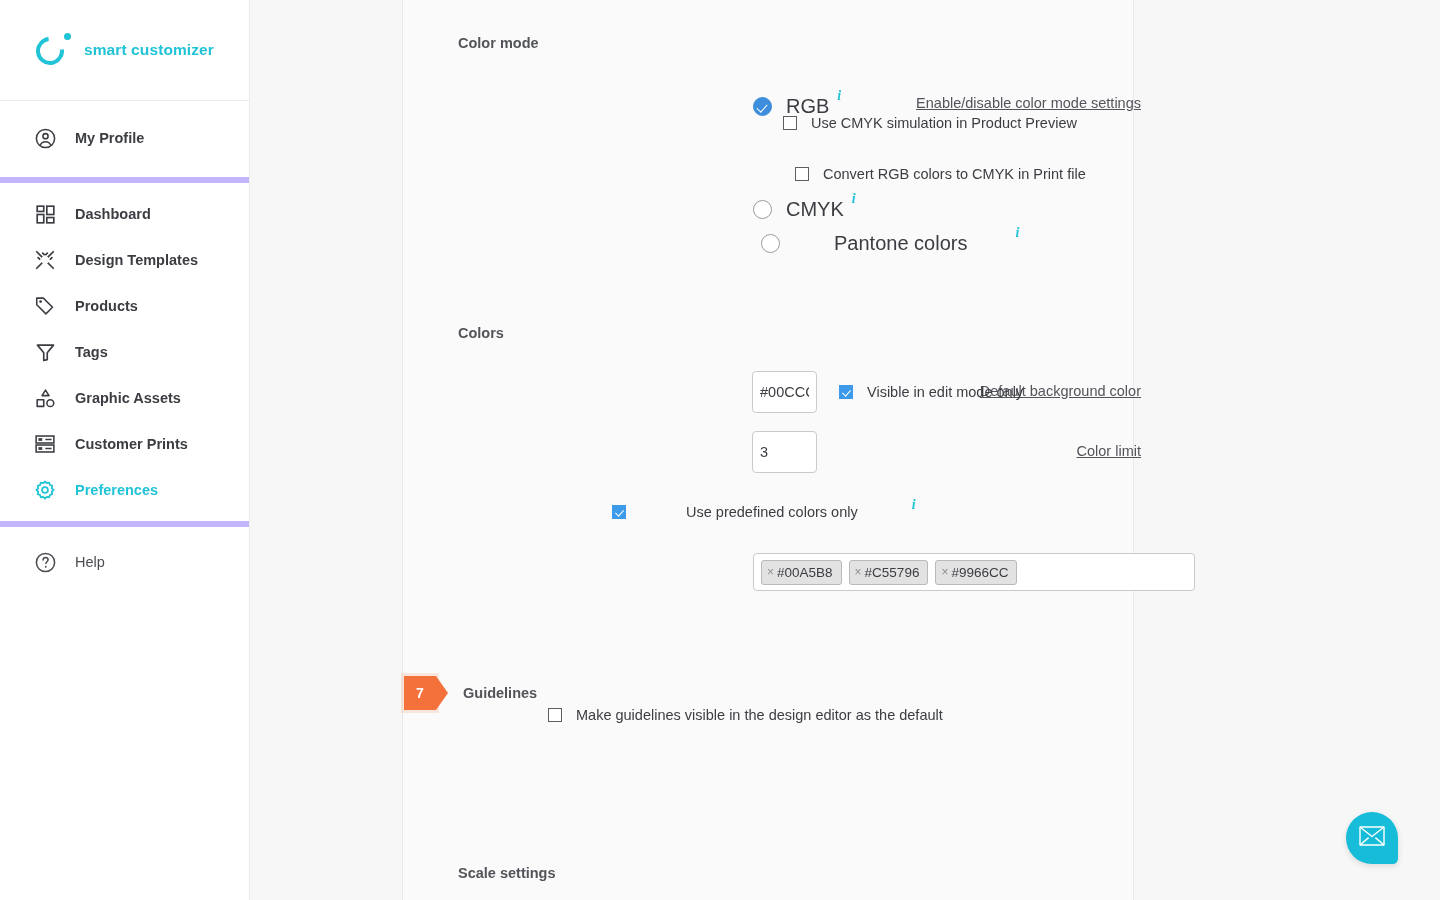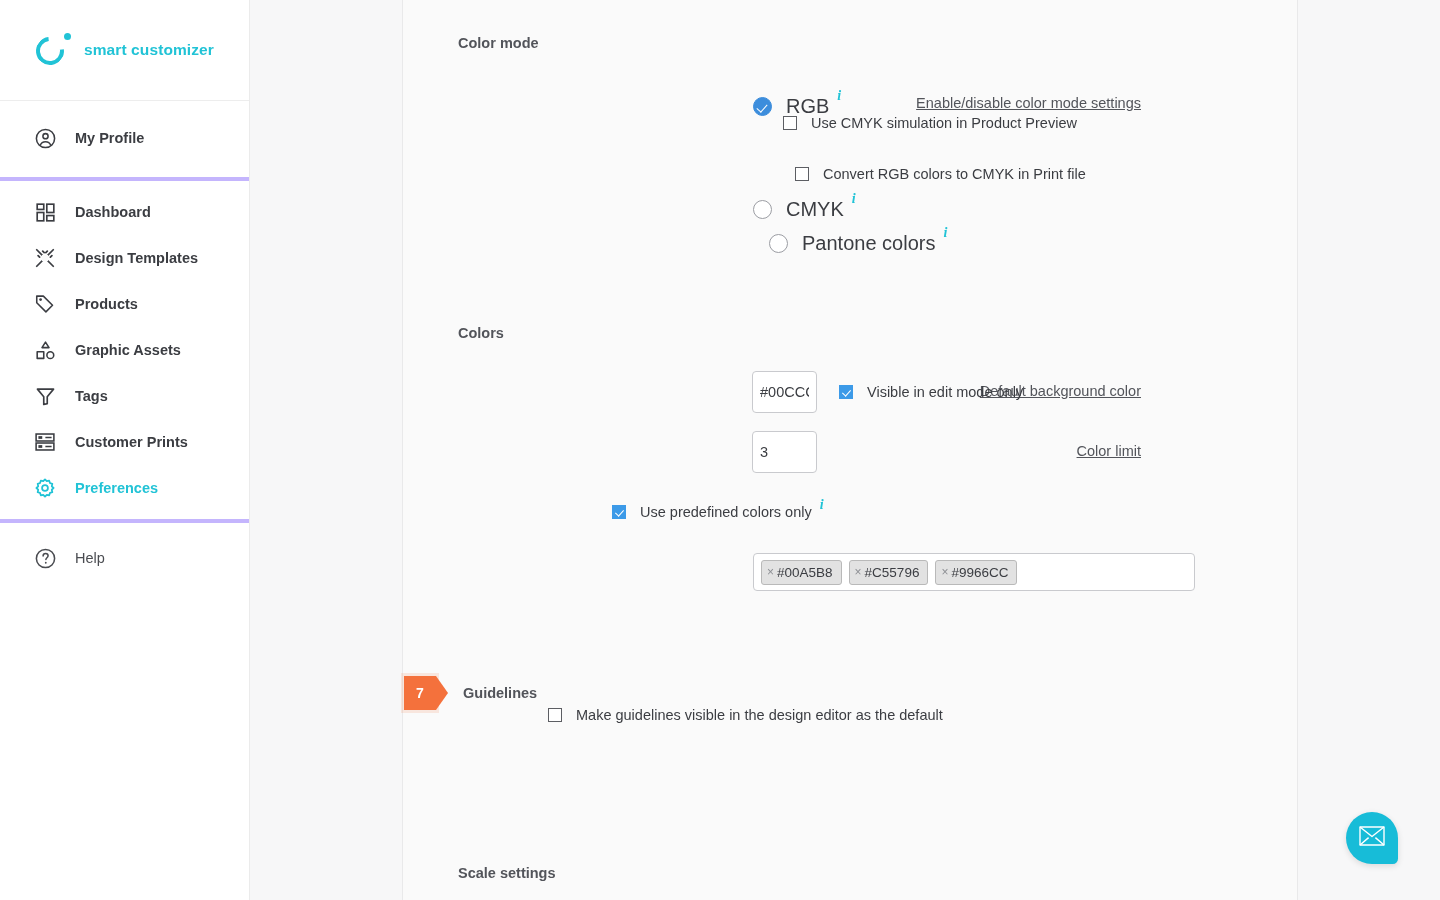--- a/index.html
+++ b/index.html
@@ -41,21 +41,21 @@
     background: #21c3d6;
   }
   .brand-text {
     margin-left: 14px;
     color: #21c3d6;
     font-size: 15.5px;
     font-weight: bold;
     letter-spacing: .1px;
   }
 
-  .nav-group { border-bottom: 4px solid #c4b5fd; padding: 8px 0; }
+  .nav-group { border-bottom: 6px solid #c4b5fd; padding: 8px 0; }
   .nav-group.first { padding: 14px 0 16px; }
   .nav-item {
     display: flex; align-items: center;
     height: 46px;
     padding-left: 32px;
     color: #3b3d42;
     font-size: 14.5px;
     font-weight: bold;
     cursor: pointer;
     white-space: nowrap;
@@ -73,21 +73,21 @@
   .main-wrap {
     flex: 1 1 auto;
     height: 900px;
     background: #f7f7f8;
     position: relative;
   }
   .content-panel {
     position: absolute;
     left: 152px;          
     top: 0;
-    width: 896px;         
+    width: 732px;         
     height: 900px;
     background: #fafafa;
     border-left: 1px solid #e9e9ea;
     border-right: 1px solid #e9e9ea;
   }
 
   .section-title {
     position: absolute;
     font-size: 14.5px;
     font-weight: bold;
@@ -312,36 +312,36 @@
           <svg width="22" height="22" viewBox="0 0 24 24" fill="none" stroke="#3b3d42" stroke-width="1.7" stroke-linejoin="round">
             <path d="M3 10.5V3.4h7.2l10 10-7.2 7.2-10-10z"></path>
             <circle cx="7.2" cy="7.2" r="1.5" fill="#3b3d42" stroke="none"></circle>
           </svg>
         </span>
         <span>Products</span>
       </div>
 
       <div class="nav-item">
         <span class="nav-ico">
+          <svg width="21" height="21" viewBox="0 0 24 24" fill="none" stroke="#3b3d42" stroke-width="1.9" stroke-linejoin="round">
+            <path d="M2.8 3.6h18.4l-7.2 8.6v8l-4 .9v-8.9z"></path>
+          </svg>
+        </span>
+        <span>Tags</span>
+      </div>
+
+      <div class="nav-item">
+        <span class="nav-ico">
           <svg width="21" height="21" viewBox="0 0 24 24" fill="none" stroke="#3b3d42" stroke-width="1.8" stroke-linejoin="round">
             <path d="M12 2.5l4 6.2H8z"></path>
             <rect x="2.5" y="13.5" width="7.5" height="7.5"></rect>
             <circle cx="17.5" cy="17.3" r="3.9"></circle>
           </svg>
         </span>
         <span>Graphic Assets</span>
-      </div>
-
-      <div class="nav-item">
-        <span class="nav-ico">
-          <svg width="21" height="21" viewBox="0 0 24 24" fill="none" stroke="#3b3d42" stroke-width="1.9" stroke-linejoin="round">
-            <path d="M2.8 3.6h18.4l-7.2 8.6v8l-4 .9v-8.9z"></path>
-          </svg>
-        </span>
-        <span>Tags</span>
       </div>
 
       <div class="nav-item">
         <span class="nav-ico">
           <svg width="22" height="22" viewBox="0 0 24 24" fill="none" stroke="#3b3d42" stroke-width="1.7">
             <rect x="2.3" y="3.3" width="19.4" height="7.6"></rect>
             <rect x="2.3" y="13.1" width="19.4" height="7.6"></rect>
             <rect x="4.8" y="5.6" width="4.2" height="3" fill="#3b3d42" stroke="none"></rect>
             <rect x="4.8" y="15.4" width="4.2" height="3" fill="#3b3d42" stroke="none"></rect>
             <path d="M12.4 7.1h6.8M12.4 16.9h6.8" stroke-width="1.6"></path>
@@ -401,21 +401,21 @@
         <span class="cbox"></span>
         <span class="cb-label">Convert RGB colors to CMYK in Print file</span>
       </div>
 
       <div class="row" style="left:350px; top:198px;">
         <span class="radio"></span>
         <span class="opt-label">CMYK</span>
         <span class="info">i</span>
       </div>
 
-      <div class="row" style="left:366px; top:232px;">
+      <div class="row" style="left:358px; top:232px;gap:40px;">
         <span class="radio"></span>
         <span class="opt-label">Pantone colors</span>
         <span class="info">i</span>
       </div>
 
       <div class="section-title" style="left:55px; top:325px;">Colors</div>
 
       <div class="row" style="left:93px; top:383px; width:645px; justify-content:flex-end;">
         <span class="field-label">Default background color</span>
       </div>
@@ -425,21 +425,21 @@
         <span class="cb-label">Visible in edit mode only</span>
       </div>
 
       <div class="row" style="left:93px; top:443px; width:645px; justify-content:flex-end;">
         <span class="field-label">Color limit</span>
       </div>
       <div class="row" style="left:349px; top:431px;">
         <input class="tinput" type="text" value="3" style="">
       </div>
 
-      <div class="row" style="left:209px; top:504px;">
+      <div class="row" style="left:209px; top:504px;gap:46px;">
         <span class="cbox checked"></span>
         <span class="cb-label">Use predefined colors only</span>
         <span class="info">i</span>
       </div>
 
       <div class="row" style="left:93px; top:563px; width:645px; justify-content:flex-end;">
         <span class="field-label">Add predefined colors</span>
         <span class="info">i</span>
       </div>
       <div class="row" style="left:350px; top:553px;">

